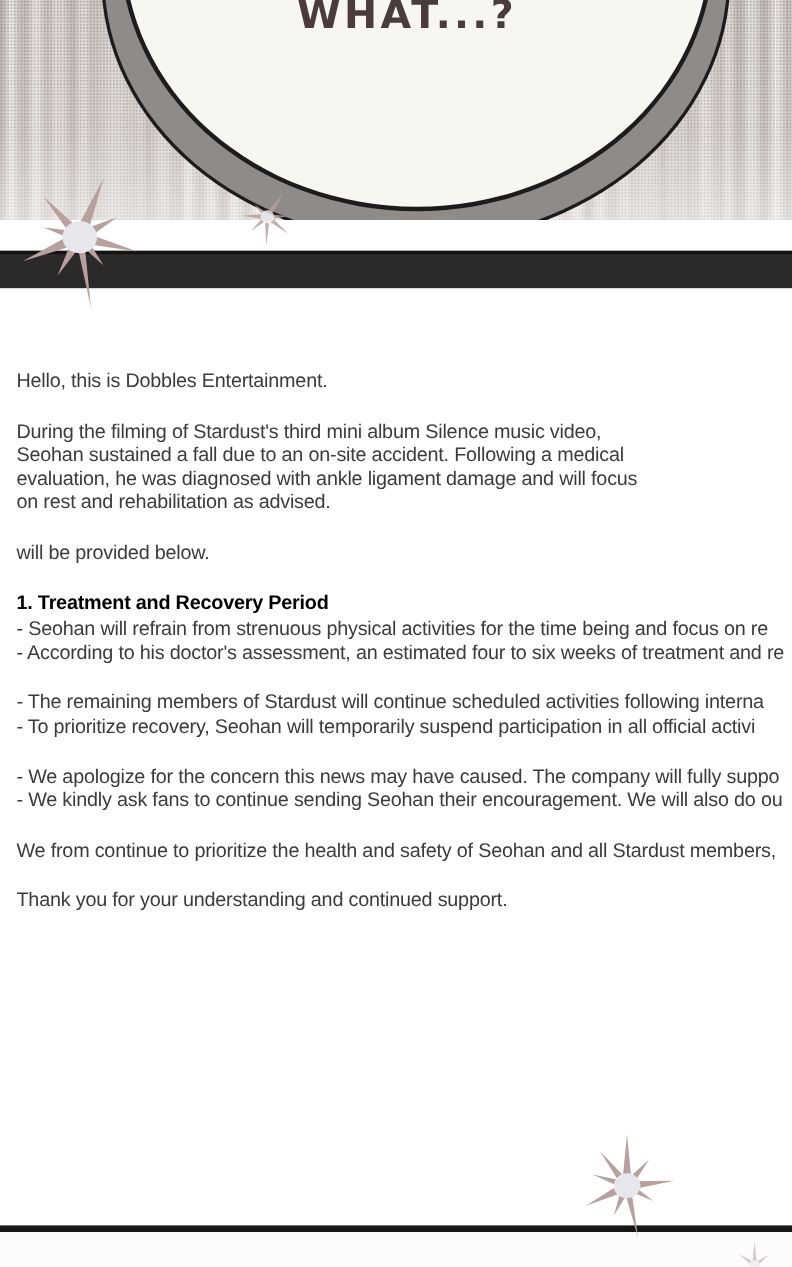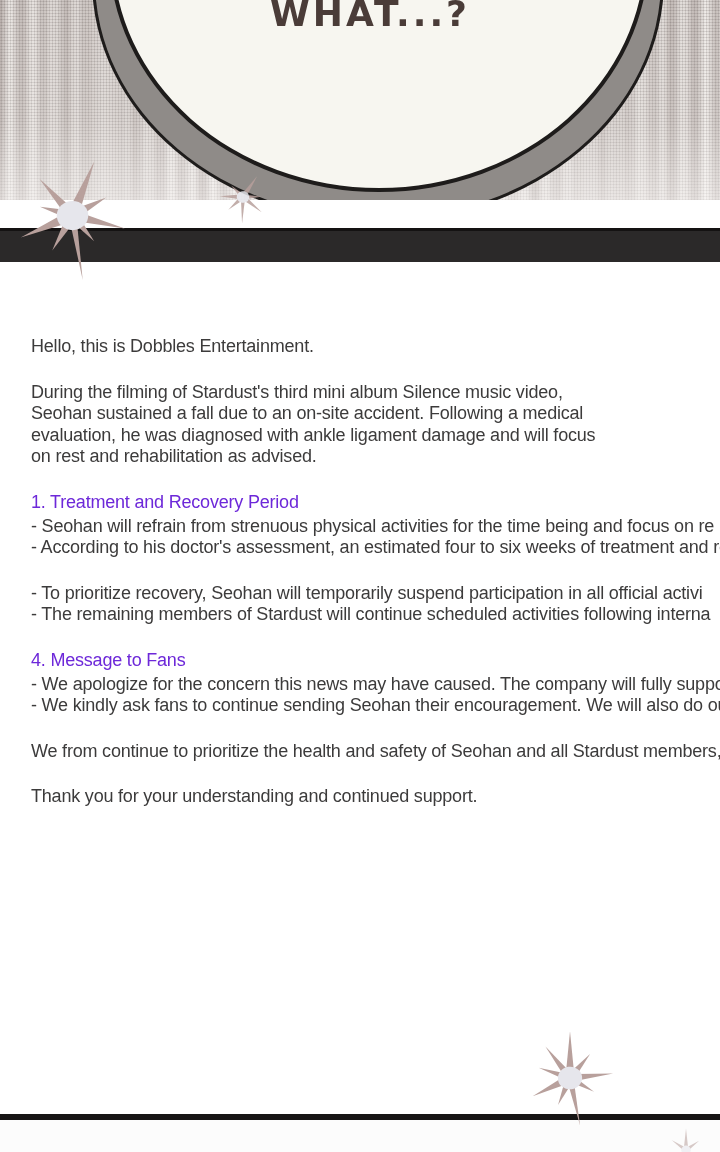--- a/index.html
+++ b/index.html
@@ -51,30 +51,30 @@
     background:#2b2929;
     border-top:3px solid #141212;
     box-sizing:border-box;
     z-index:10;
   }
 
   
   .content{
     position:absolute;left:0;top:262px;width:720px;height:852px;
     background:#ffffff;
-    padding:74px 0 0 31px;
+    padding:74px 0 0 15px;
     box-sizing:border-box;
     color:#3c3b3b;
     font-size:18px;
     letter-spacing:-0.2px;
     z-index:5;
   }
   .line{white-space:nowrap;line-height:21.6px;}
   .para,.sec{margin:0 0 24px 0;}
-  .sec-title{font-weight:normal;color:#6d28d9;margin-bottom:2px;}
+  .sec-title{font-weight:bold;color:#000000;margin-bottom:2px;}
   .italic{}
 
   
   .bottom-line{
     position:absolute;left:0;top:1114px;width:720px;height:6px;
     background:#171515;z-index:10;
   }
   .footer-gap{
     position:absolute;left:0;top:1120px;width:720px;height:32px;
     background:#fcfcfc;z-index:4;
@@ -108,36 +108,36 @@
 
 
     <div class="para">
       <div class="line"><span>During the filming of Stardust's third mini album </span><span class="italic">Silence</span><span> music video,</span></div>
       <div class="line">Seohan sustained a fall due to an on-site accident. Following a medical</div>
       <div class="line">evaluation, he was diagnosed with ankle ligament damage and will focus</div>
       <div class="line">on rest and rehabilitation as advised.</div>
     </div>
 
     <div class="para">
+      <div class="line">will be provided below.</div>
     </div>
 
     <div class="sec">
       <div class="line sec-title">1. Treatment and Recovery Period</div>
       <div class="line">- Seohan will refrain from strenuous physical activities for the time being and focus on re</div>
       <div class="line">- According to his doctor's assessment, an estimated four to six weeks of treatment and re</div>
     </div>
 
     <div class="sec">
+      <div class="line">- The remaining members of Stardust will continue scheduled activities following interna</div>
       <div class="line">- To prioritize recovery, Seohan will temporarily suspend participation in all official activi</div>
-      <div class="line">- The remaining members of Stardust will continue scheduled activities following interna</div>
     </div>
 
 
     <div class="sec">
-      <div class="line sec-title">4. Message to Fans</div>
       <div class="line">- We apologize for the concern this news may have caused. The company will fully suppo</div>
       <div class="line">- We kindly ask fans to continue sending Seohan their encouragement. We will also do ou</div>
     </div>
 
     <div class="para">
       <div class="line">We from continue to prioritize the health and safety of Seohan and all Stardust members,</div>
     </div>
 
     <div class="para">
       <div class="line">Thank you for your understanding and continued support.</div>

